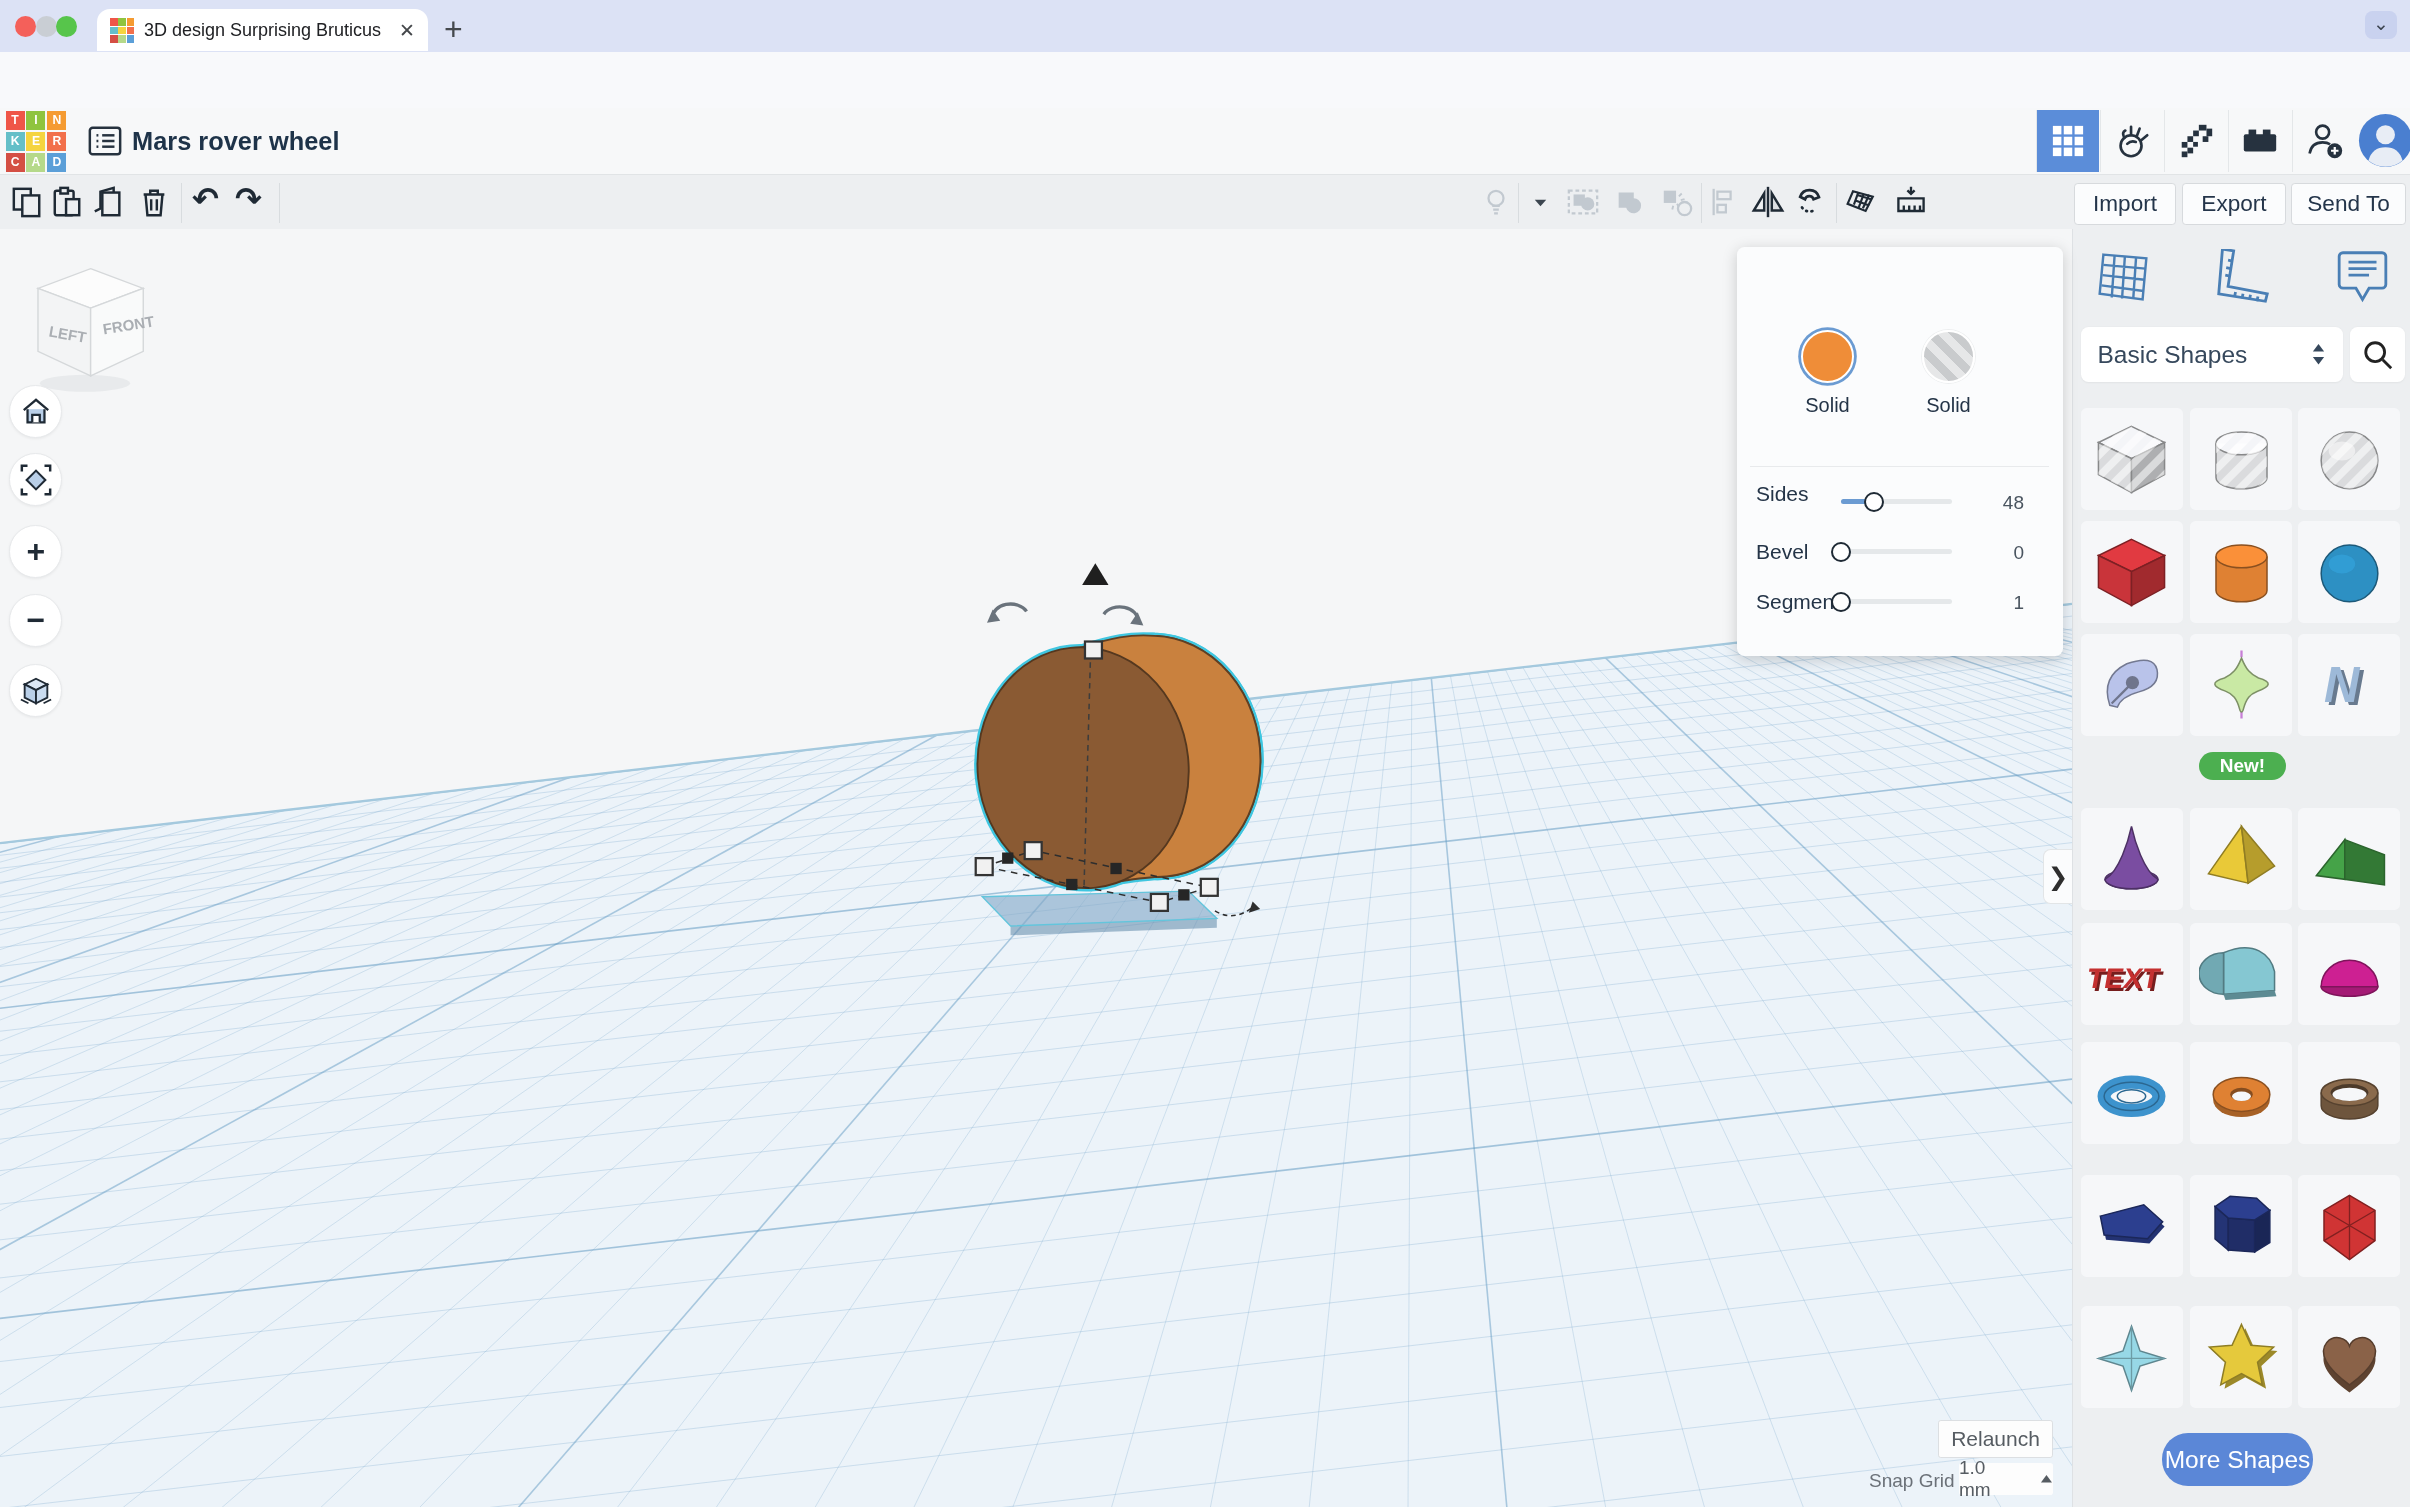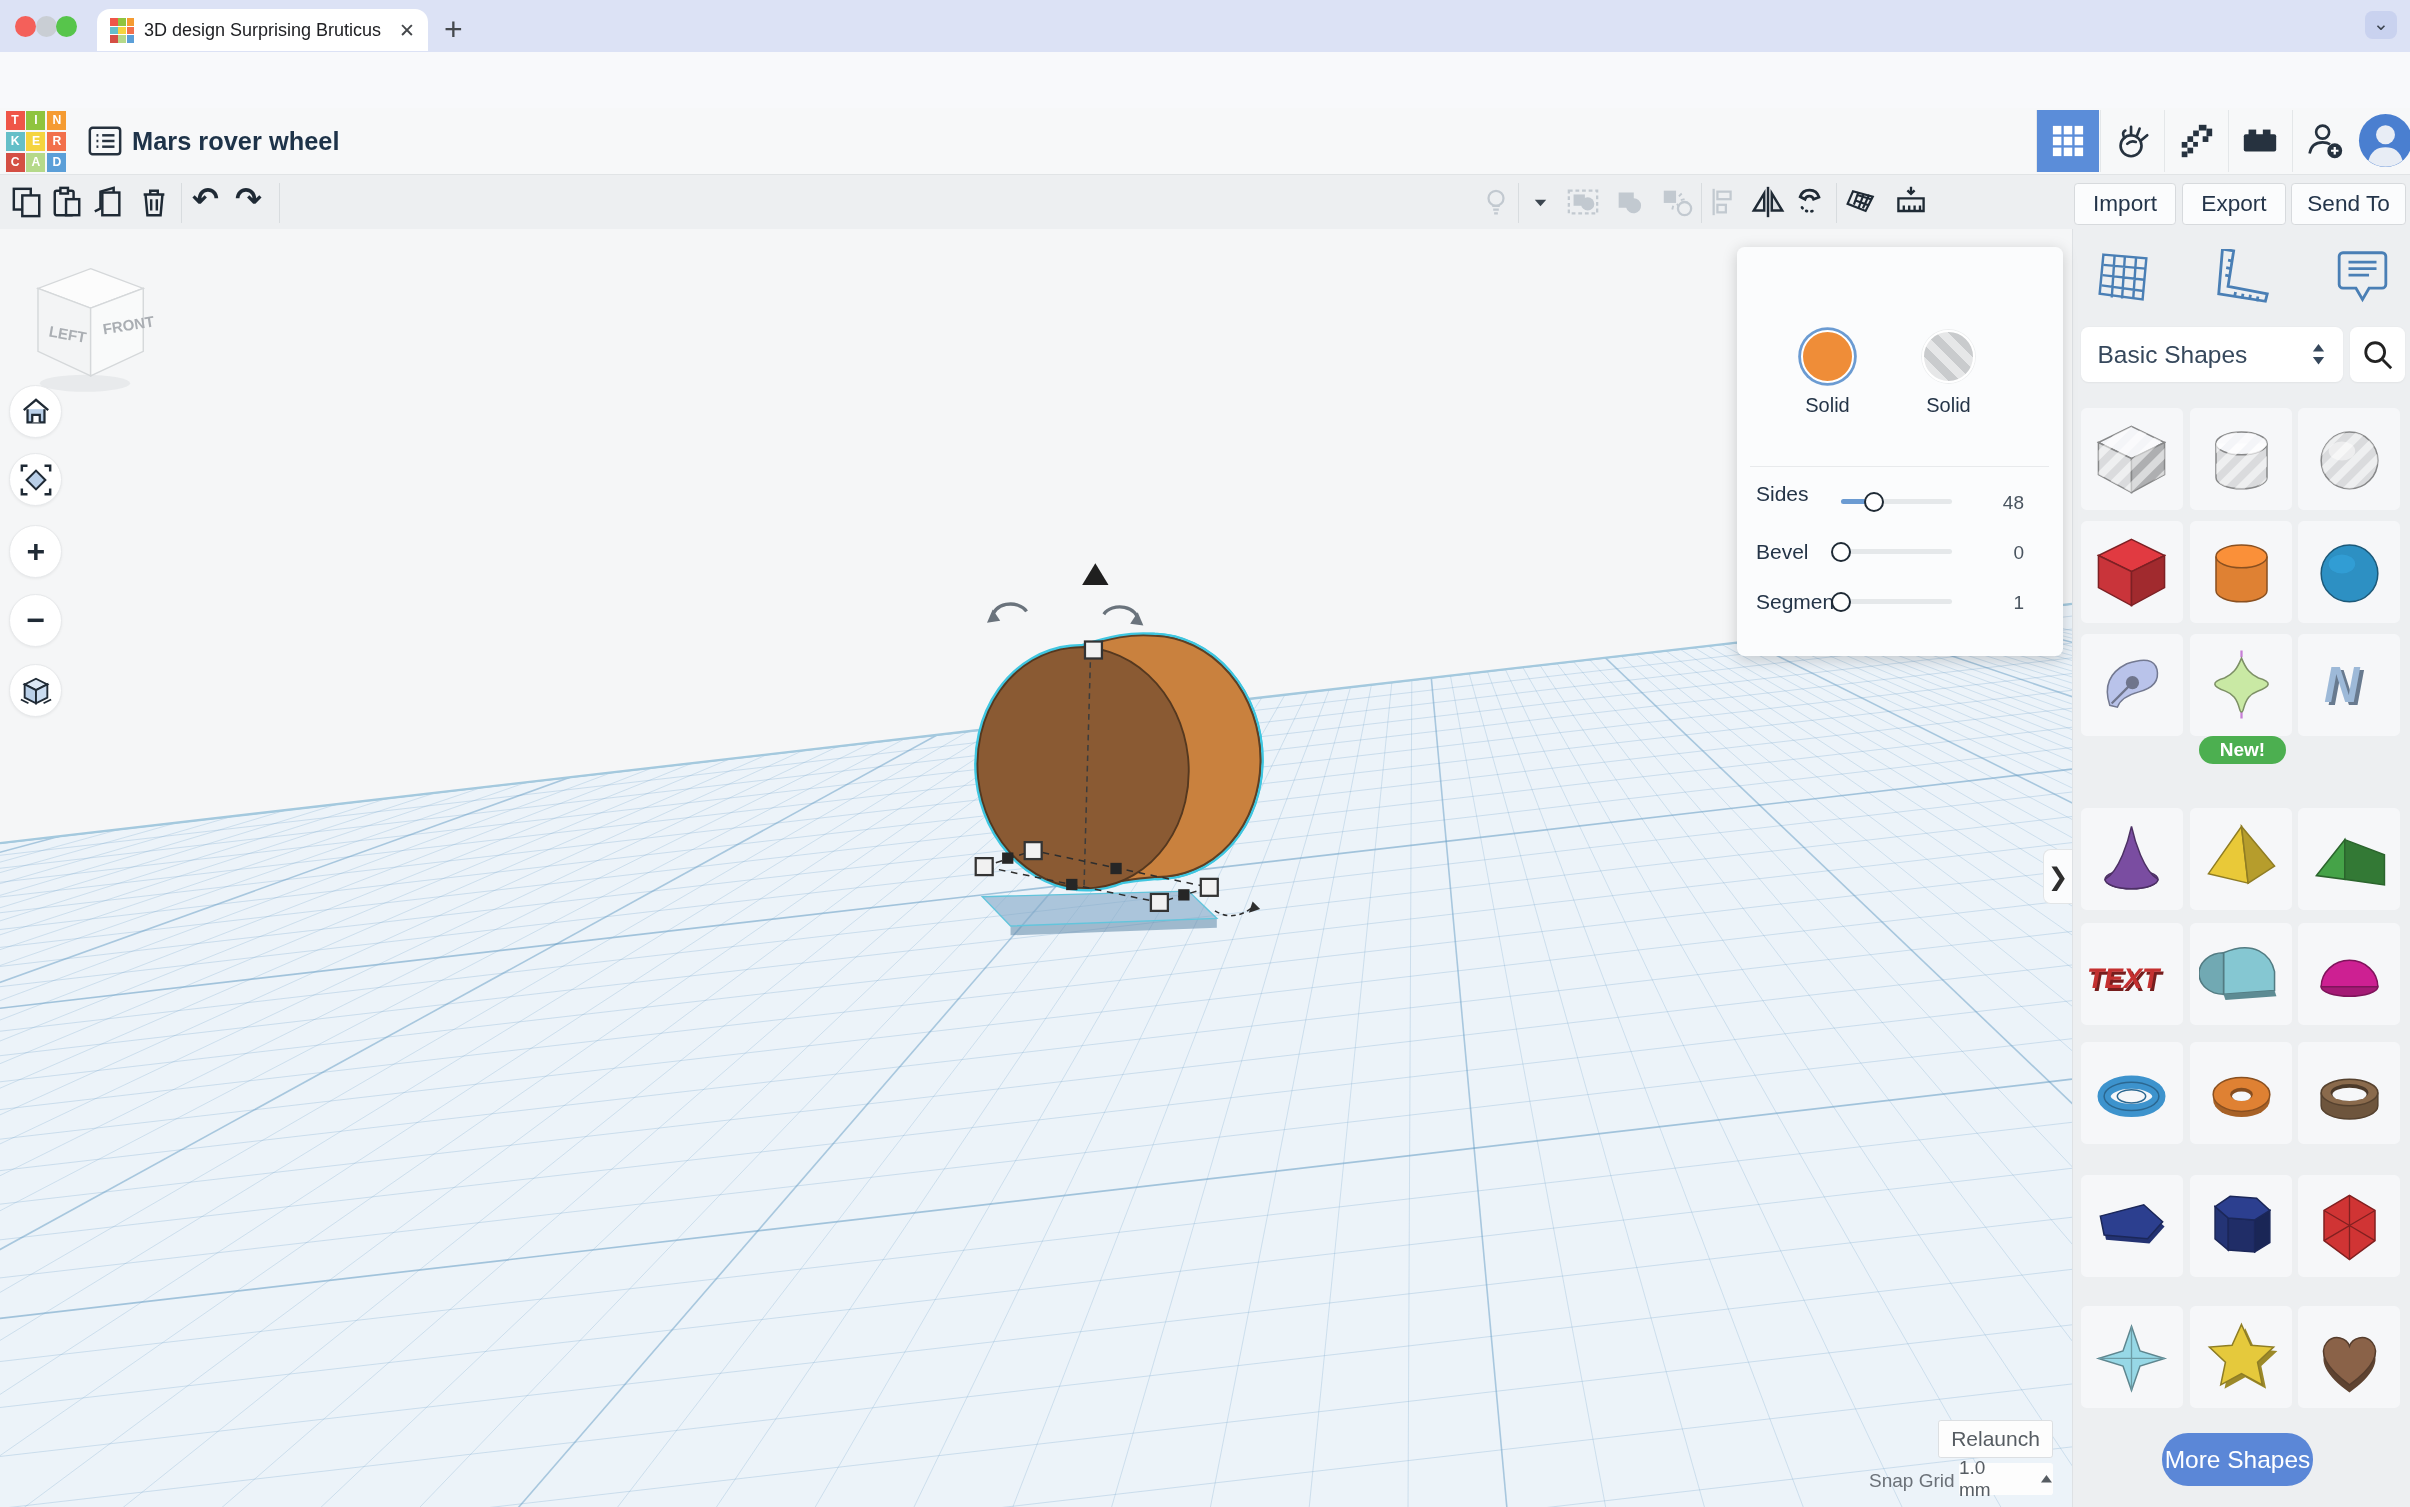--- a/index.html
+++ b/index.html
@@ -63,21 +63,21 @@
   #sidepanel{left:2072px;top:229px;width:339px;height:1279px;background:#edeff1;border-left:0.9px solid #dee1e4;box-sizing:border-box;}
   .panel-top-icon{top:17px;width:66px;height:62px;display:flex;align-items:center;justify-content:center;}
   #cat-select{left:7.5px;top:98px;width:262px;height:55px;background:#fff;border-radius:7.5px;
     display:flex;align-items:center;justify-content:space-between;padding:0 17px;box-sizing:border-box;
     box-shadow:0 0.9px 1.9px rgba(0,0,0,.05);}
   #cat-select span{font-size:24.5px;color:#36485c;}
   #search-btn{left:277px;top:98px;width:55px;height:55px;background:#fff;border-radius:7.5px;
     display:flex;align-items:center;justify-content:center;box-shadow:0 0.9px 1.9px rgba(0,0,0,.05);}
   .shape-tile{width:102px;height:102px;background:#f6f7f9;border-radius:5.6px;
     display:flex;align-items:center;justify-content:center;}
-  #new-badge{left:126px;top:507px;width:87px;height:28px;background:#4caf50;border-radius:14px;
+  #new-badge{left:126px;top:523px;width:87px;height:28px;background:#4caf50;border-radius:14px;
     color:#fff;font-size:19px;font-weight:bold;display:flex;align-items:center;justify-content:center;}
   #more-shapes{left:89px;top:1204px;width:151px;height:53px;background:#5b87d7;border-radius:26px;
     color:#fff;font-size:24.5px;display:flex;align-items:center;justify-content:center;}
   
   #inspector{left:1737px;top:247px;width:326px;height:409px;background:#fbfcfd;border-radius:7.5px;
     box-shadow:0 3.8px 15px rgba(0,0,0,.18);}
   #insp-header{left:0;top:0;width:326px;height:49px;border-bottom:0.9px solid #e8eaec;background:#fff;border-radius:7.5px 7.5px 0 0;}
   #insp-title{left:53px;top:11.3px;font-size:24.5px;font-weight:bold;color:#1e3349;}
   .matcircle{width:53px;height:53px;border-radius:50%;box-sizing:border-box;}
   #solid-circle{left:64px;top:83px;background:#ef8d38;border:2.8px solid #fff;box-shadow:0 0 0 2.8px #6b9bd2;}

